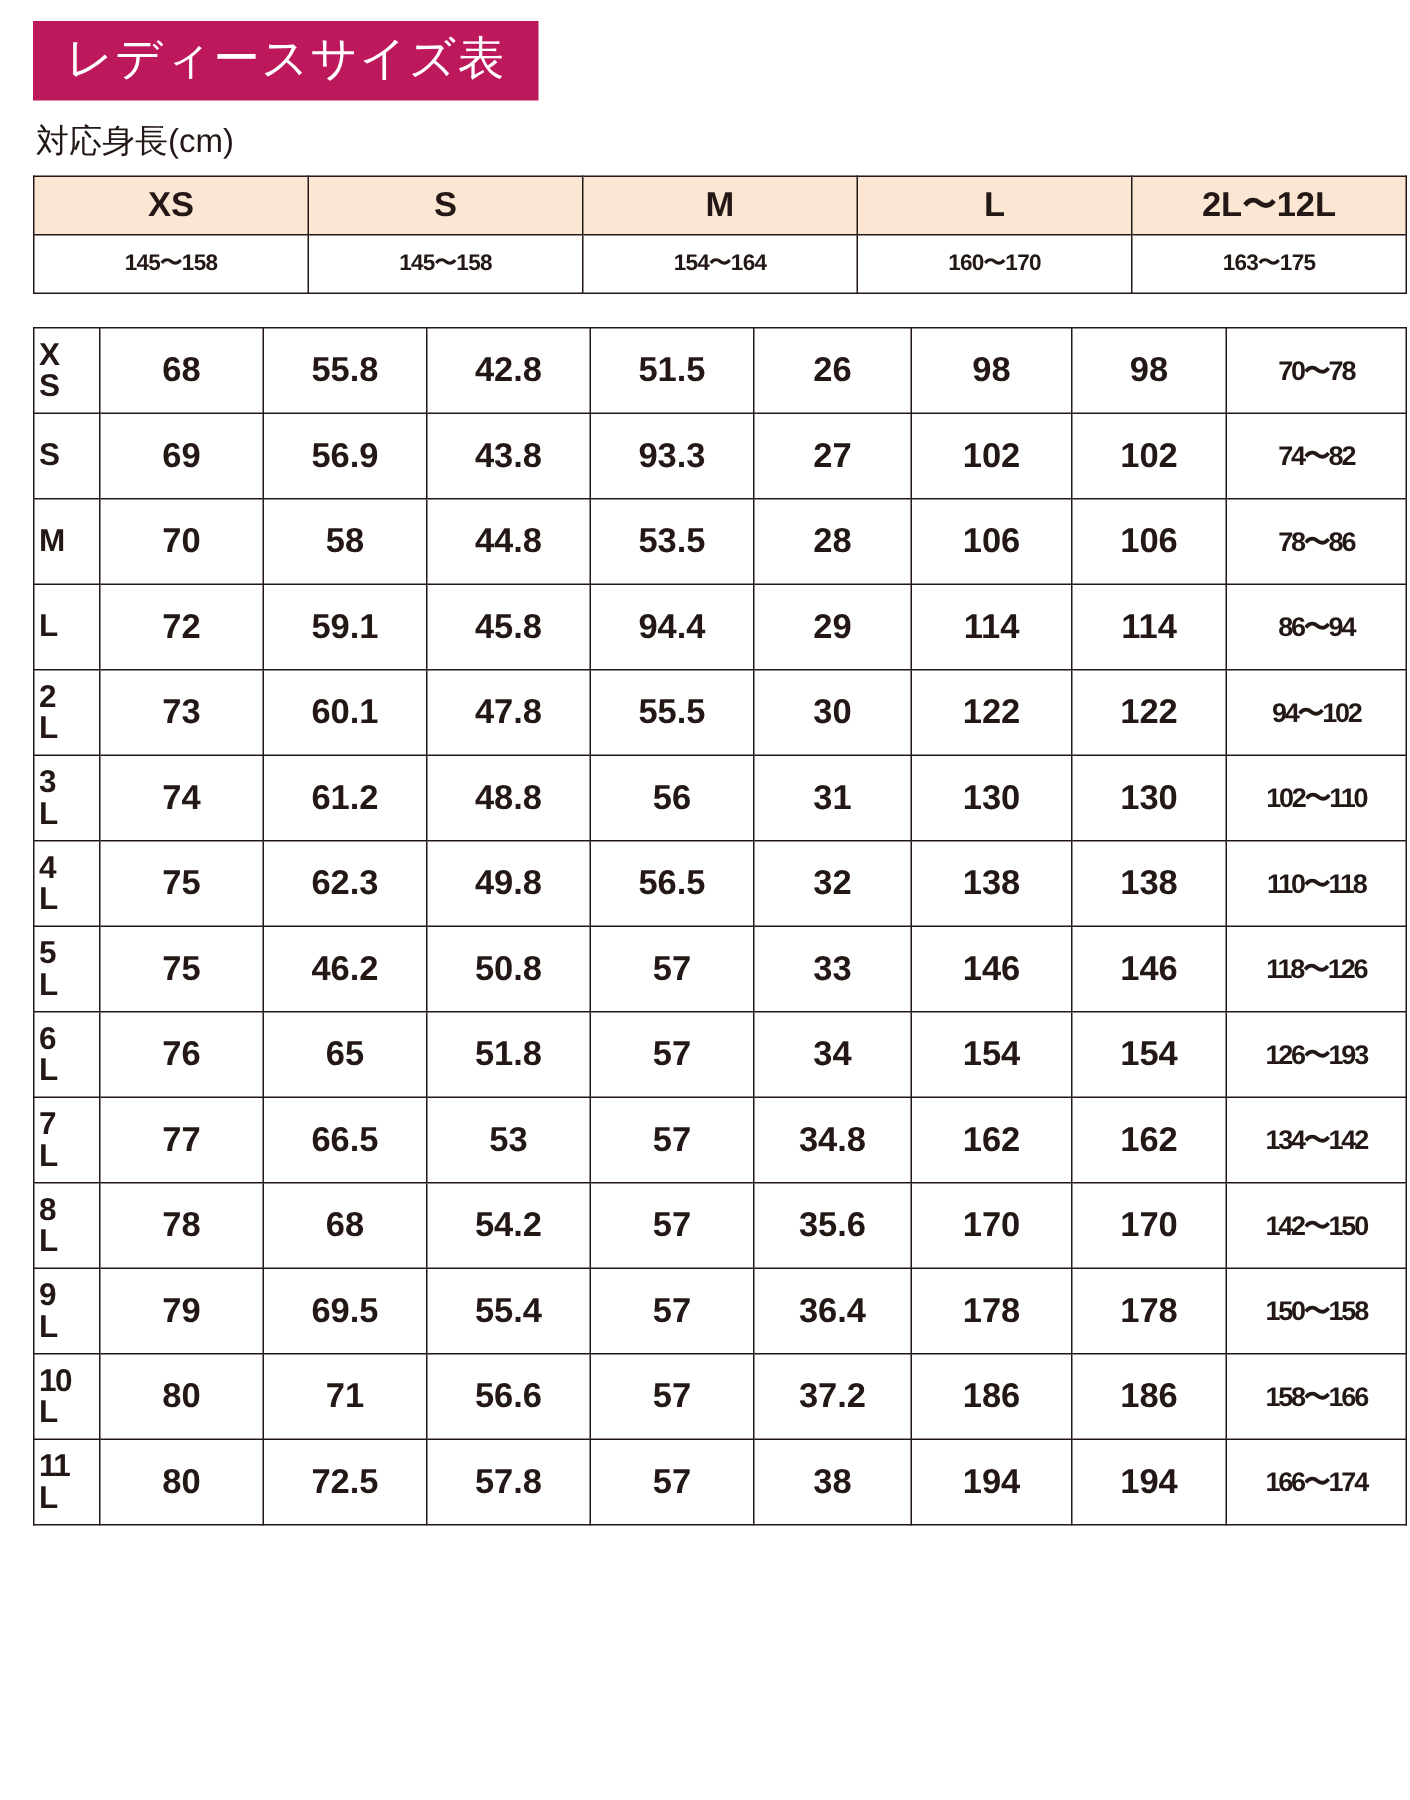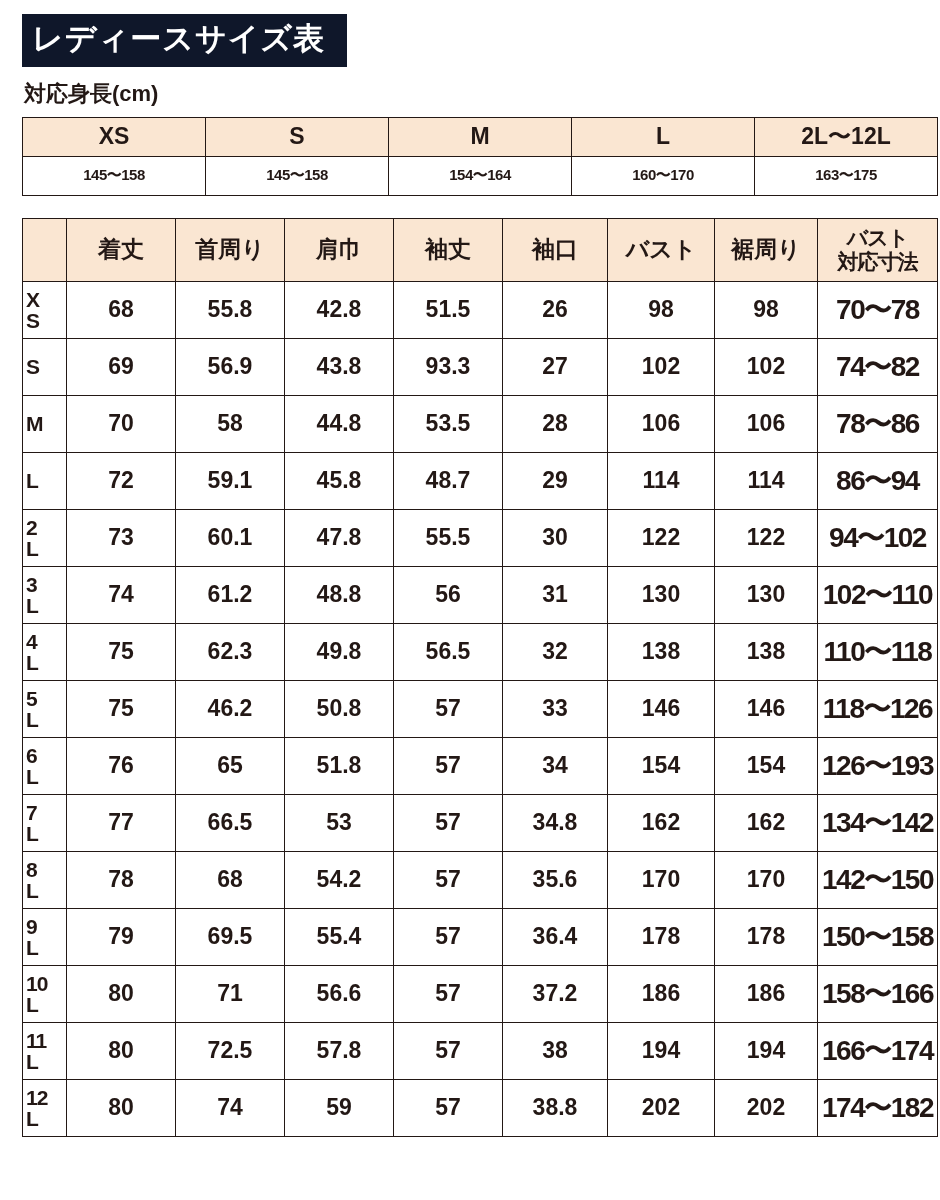--- a/index.html
+++ b/index.html
@@ -17,34 +17,34 @@
   .page {
     position: relative;
     width: 940px;
     height: 1200px;
     box-sizing: border-box;
     padding: 14px 12px 0 12px;
   }
   
   .title-banner {
     display: inline-block;
-    background: #0f172a;
+    background: #be185d;
     color: #ffffff;
     font-size: 31px;
-    font-weight: bold;
+    font-weight: normal;
     letter-spacing: 1px;
-    padding: 9px 22px 11px 10px;
+    padding: 9px 22px 11px 22px;
     margin: 0 0 0 10px;
     line-height: 1.05;
   }
   
   .sub-heading {
     margin: 12px 0 8px 12px;
     font-size: 22px;
-    font-weight: bold;
+    font-weight: normal;
     letter-spacing: 0px;
   }
   
   table {
     border-collapse: collapse;
     table-layout: fixed;
   }
   table td, table th {
     border: 1px solid #231815;
     text-align: center;
@@ -102,21 +102,21 @@
     font-size: 21px;
     text-align: left;
     padding-left: 3px;
     line-height: 1.0;
     letter-spacing: -1px;
   }
   .size-table td.rowhead .rh {
     display: block;
   }
   .size-table td.bust-range {
-    font-size: 28px;
+    font-size: 18px;
     letter-spacing: -1.5px;
   }
 </style>
 </head>
 <body>
 
 <div class="page">
 
   <div class="title-banner">レディースサイズ表</div>
 
@@ -148,34 +148,20 @@
       <col style="width:109px">
       <col style="width:109px">
       <col style="width:109px">
       <col style="width:105px">
       <col style="width:107px">
       <col style="width:103px">
       <col style="width:120px">
     </colgroup>
     <tbody>
       <tr>
-        <th class="corner"></th>
-        <th>着丈</th>
-        <th>首周り</th>
-        <th>肩巾</th>
-        <th>袖丈</th>
-        <th>袖口</th>
-        <th>バスト</th>
-        <th>裾周り</th>
-        <th class="two-line">
-          <span>バスト</span><br>
-          <span>対応寸法</span>
-        </th>
-      </tr>
-      <tr>
         <td class="rowhead">
             <span class="rh">X</span>
             <span class="rh">S</span>
           </td>
         <td>68</td>
         <td>55.8</td>
         <td>42.8</td>
         <td>51.5</td>
         <td>26</td>
         <td>98</td>
@@ -208,21 +194,21 @@
         <td>106</td>
         <td class="bust-range">78〜86</td>
       </tr>
       <tr>
         <td class="rowhead">
             <span class="rh">L</span>
           </td>
         <td>72</td>
         <td>59.1</td>
         <td>45.8</td>
-        <td>48.7</td>
+        <td>94.4</td>
         <td>29</td>
         <td>114</td>
         <td>114</td>
         <td class="bust-range">86〜94</td>
       </tr>
       <tr>
         <td class="rowhead">
             <span class="rh">2</span>
             <span class="rh">L</span>
           </td>
@@ -354,30 +340,16 @@
           </td>
         <td>80</td>
         <td>72.5</td>
         <td>57.8</td>
         <td>57</td>
         <td>38</td>
         <td>194</td>
         <td>194</td>
         <td class="bust-range">166〜174</td>
       </tr>
-      <tr>
-        <td class="rowhead">
-            <span class="rh">12</span>
-            <span class="rh">L</span>
-          </td>
-        <td>80</td>
-        <td>74</td>
-        <td>59</td>
-        <td>57</td>
-        <td>38.8</td>
-        <td>202</td>
-        <td>202</td>
-        <td class="bust-range">174〜182</td>
-      </tr>
     </tbody>
   </table>
 
 </div>
 
 </body></html>

